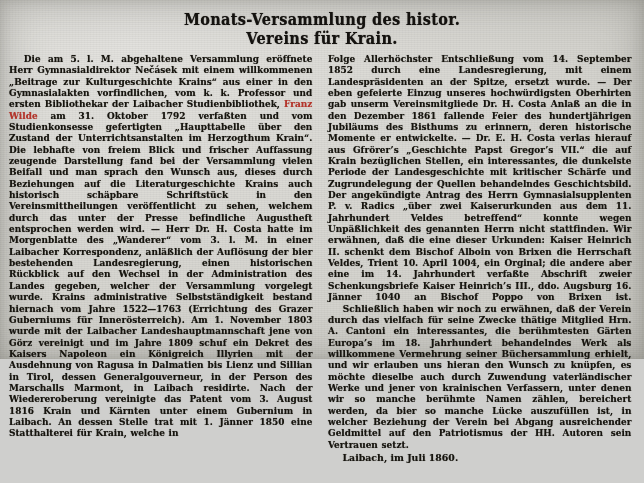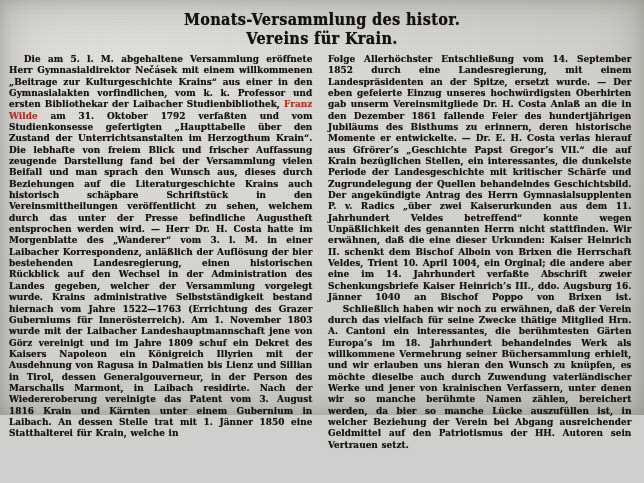--- a/index.html
+++ b/index.html
@@ -5,21 +5,21 @@
 <style>
   html,body{margin:0;padding:0;}
   body{
     width:644px;height:483px;
     background:#cfcfcd;
     font-family:"DejaVu Serif","Liberation Serif",serif;
     overflow:hidden;
   }
   #page{
     position:relative;
-    width:644px;height:415px;
+    width:644px;height:359px;
     background:
       radial-gradient(ellipse at 20% 12%, #e3e2de 0%, #d8d7d2 45%, #cbcac4 100%);
     box-sizing:border-box;
     padding:6px 8px 4px 8px;
   }
   
   #page:before{
     content:"";position:absolute;inset:0;pointer-events:none;
     background:
       repeating-linear-gradient(0deg, rgba(0,0,0,0.030) 0px, rgba(0,0,0,0.030) 1px, rgba(255,255,255,0.020) 1px, rgba(255,255,255,0.020) 2px),
@@ -103,16 +103,17 @@
 
   <div class="columns">
 
     <div class="col left">
       <p class="body indent last"><span>Die am 5. l. M. abgehaltene Versammlung eröffnete Herr Gymnasialdirektor Nečásek mit einem willkommenen „Beitrage zur Kulturgeschichte Krains“ aus einer in den Gymnasialakten vorfindlichen, vom k. k. Professor und ersten Bibliothekar der Laibacher Studienbibliothek, </span><span class="redname">Franz Wilde</span><span> am 31. Oktober 1792 verfaßten und vom Studienkonsesse gefertigten „Haupttabelle über den Zustand der Unterrichtsanstalten im Herzogthum Krain“. Die lebhafte von freiem Blick und frischer Auffassung zeugende Darstellung fand bei der Versammlung vielen Beifall und man sprach den Wunsch aus, dieses durch Beziehungen auf die Literaturgeschichte Krains auch historisch schäpbare Schriftstück in den Vereinsmittheilungen veröffentlicht zu sehen, welchem durch das unter der Presse befindliche Augustheft entsprochen werden wird. — Herr Dr. H. Costa hatte im Morgenblatte des „Wanderer“ vom 3. l. M. in einer Laibacher Korrespondenz, anläßlich der Auflösung der bier bestehenden Landesregierung, einen historischen Rückblick auf den Wechsel in der Administration des Landes gegeben, welcher der Versammlung vorgelegt wurde. Krains administrative Selbstständigkeit bestand hiernach vom Jahre 1522—1763 (Errichtung des Grazer Guberniums für Innerösterreich). Am 1. November 1803 wurde mit der Laibacher Landeshauptmannschaft jene von Görz vereinigt und im Jahre 1809 schuf ein Dekret des Kaisers Napoleon ein Königreich Illyrien mit der Ausdehnung von Ragusa in Dalmatien bis Lienz und Sillian in Tirol, dessen Generalgouverneur, in der Person des Marschalls Marmont, in Laibach residirte. Nach der Wiedereroberung vereinigte das Patent vom 3. August 1816 Krain und Kärnten unter einem Gubernium in Laibach. An dessen Stelle trat mit 1. Jänner 1850 eine Statthalterei für Krain, welche in</span></p>
     </div>
 
     <div class="col right">
       <p class="body">Folge Allerhöchster Entschließung vom 14. September 1852 durch eine Landesregierung, mit einem Landespräsidenten an der Spitze, ersetzt wurde. — Der eben gefeierte Einzug unseres hochwürdigsten Oberhirten gab unserm Vereinsmitgliede Dr. H. Costa Anlaß an die in den Dezember 1861 fallende Feier des hundertjährigen Jubiläums des Bisthums zu erinnern, deren historische Momente er entwickelte. — Dr. E. H. Costa verlas hierauf aus Gfrörer’s „Geschichte Papst Gregor’s VII.“ die auf Krain bezüglichen Stellen, ein interessantes, die dunkelste Periode der Landesgeschichte mit kritischer Schärfe und Zugrundelegung der Quellen behandelndes Geschichtsbild. Der angekündigte Antrag des Herrn Gymnasialsupplenten P. v. Radics „über zwei Kaiserurkunden aus dem 11. Jahrhundert Veldes betreffend“ konnte wegen Unpäßlichkeit des genannten Herrn nicht stattfinden. Wir erwähnen, daß die eine dieser Urkunden: Kaiser Heinrich II. schenkt dem Bischof Alboin von Brixen die Herrschaft Veldes, Trient 10. April 1004, ein Orginal; die andere aber eine im 14. Jahrhundert verfaßte Abschrift zweier Schenkungsbriefe Kaiser Heinrich’s III., ddo. Augsburg 16. Jänner 1040 an Bischof Poppo von Brixen ist.</p>
       <p class="body indent last">Schließlich haben wir noch zu erwähnen, daß der Verein durch das vielfach für seine Zwecke thätige Mitglied Hrn. A. Cantoni ein interessantes, die berühmtesten Gärten Europa’s im 18. Jahrhundert behandelndes Werk als willkommene Vermehrung seiner Büchersammlung erhielt, und wir erlauben uns hieran den Wunsch zu knüpfen, es möchte dieselbe auch durch Zuwendung vaterländischer Werke und jener von krainischen Verfassern, unter denen wir so manche berühmte Namen zählen, bereichert werden, da bier so manche Lücke auszufüllen ist, in welcher Beziehung der Verein bei Abgang ausreichender Geldmittel auf den Patriotismus der HH. Autoren sein Vertrauen setzt.</p>
+      <p class="dateline">Laibach, im Juli 1860.</p>
     </div>
 
   </div>
 </div>
 
 </body></html>

